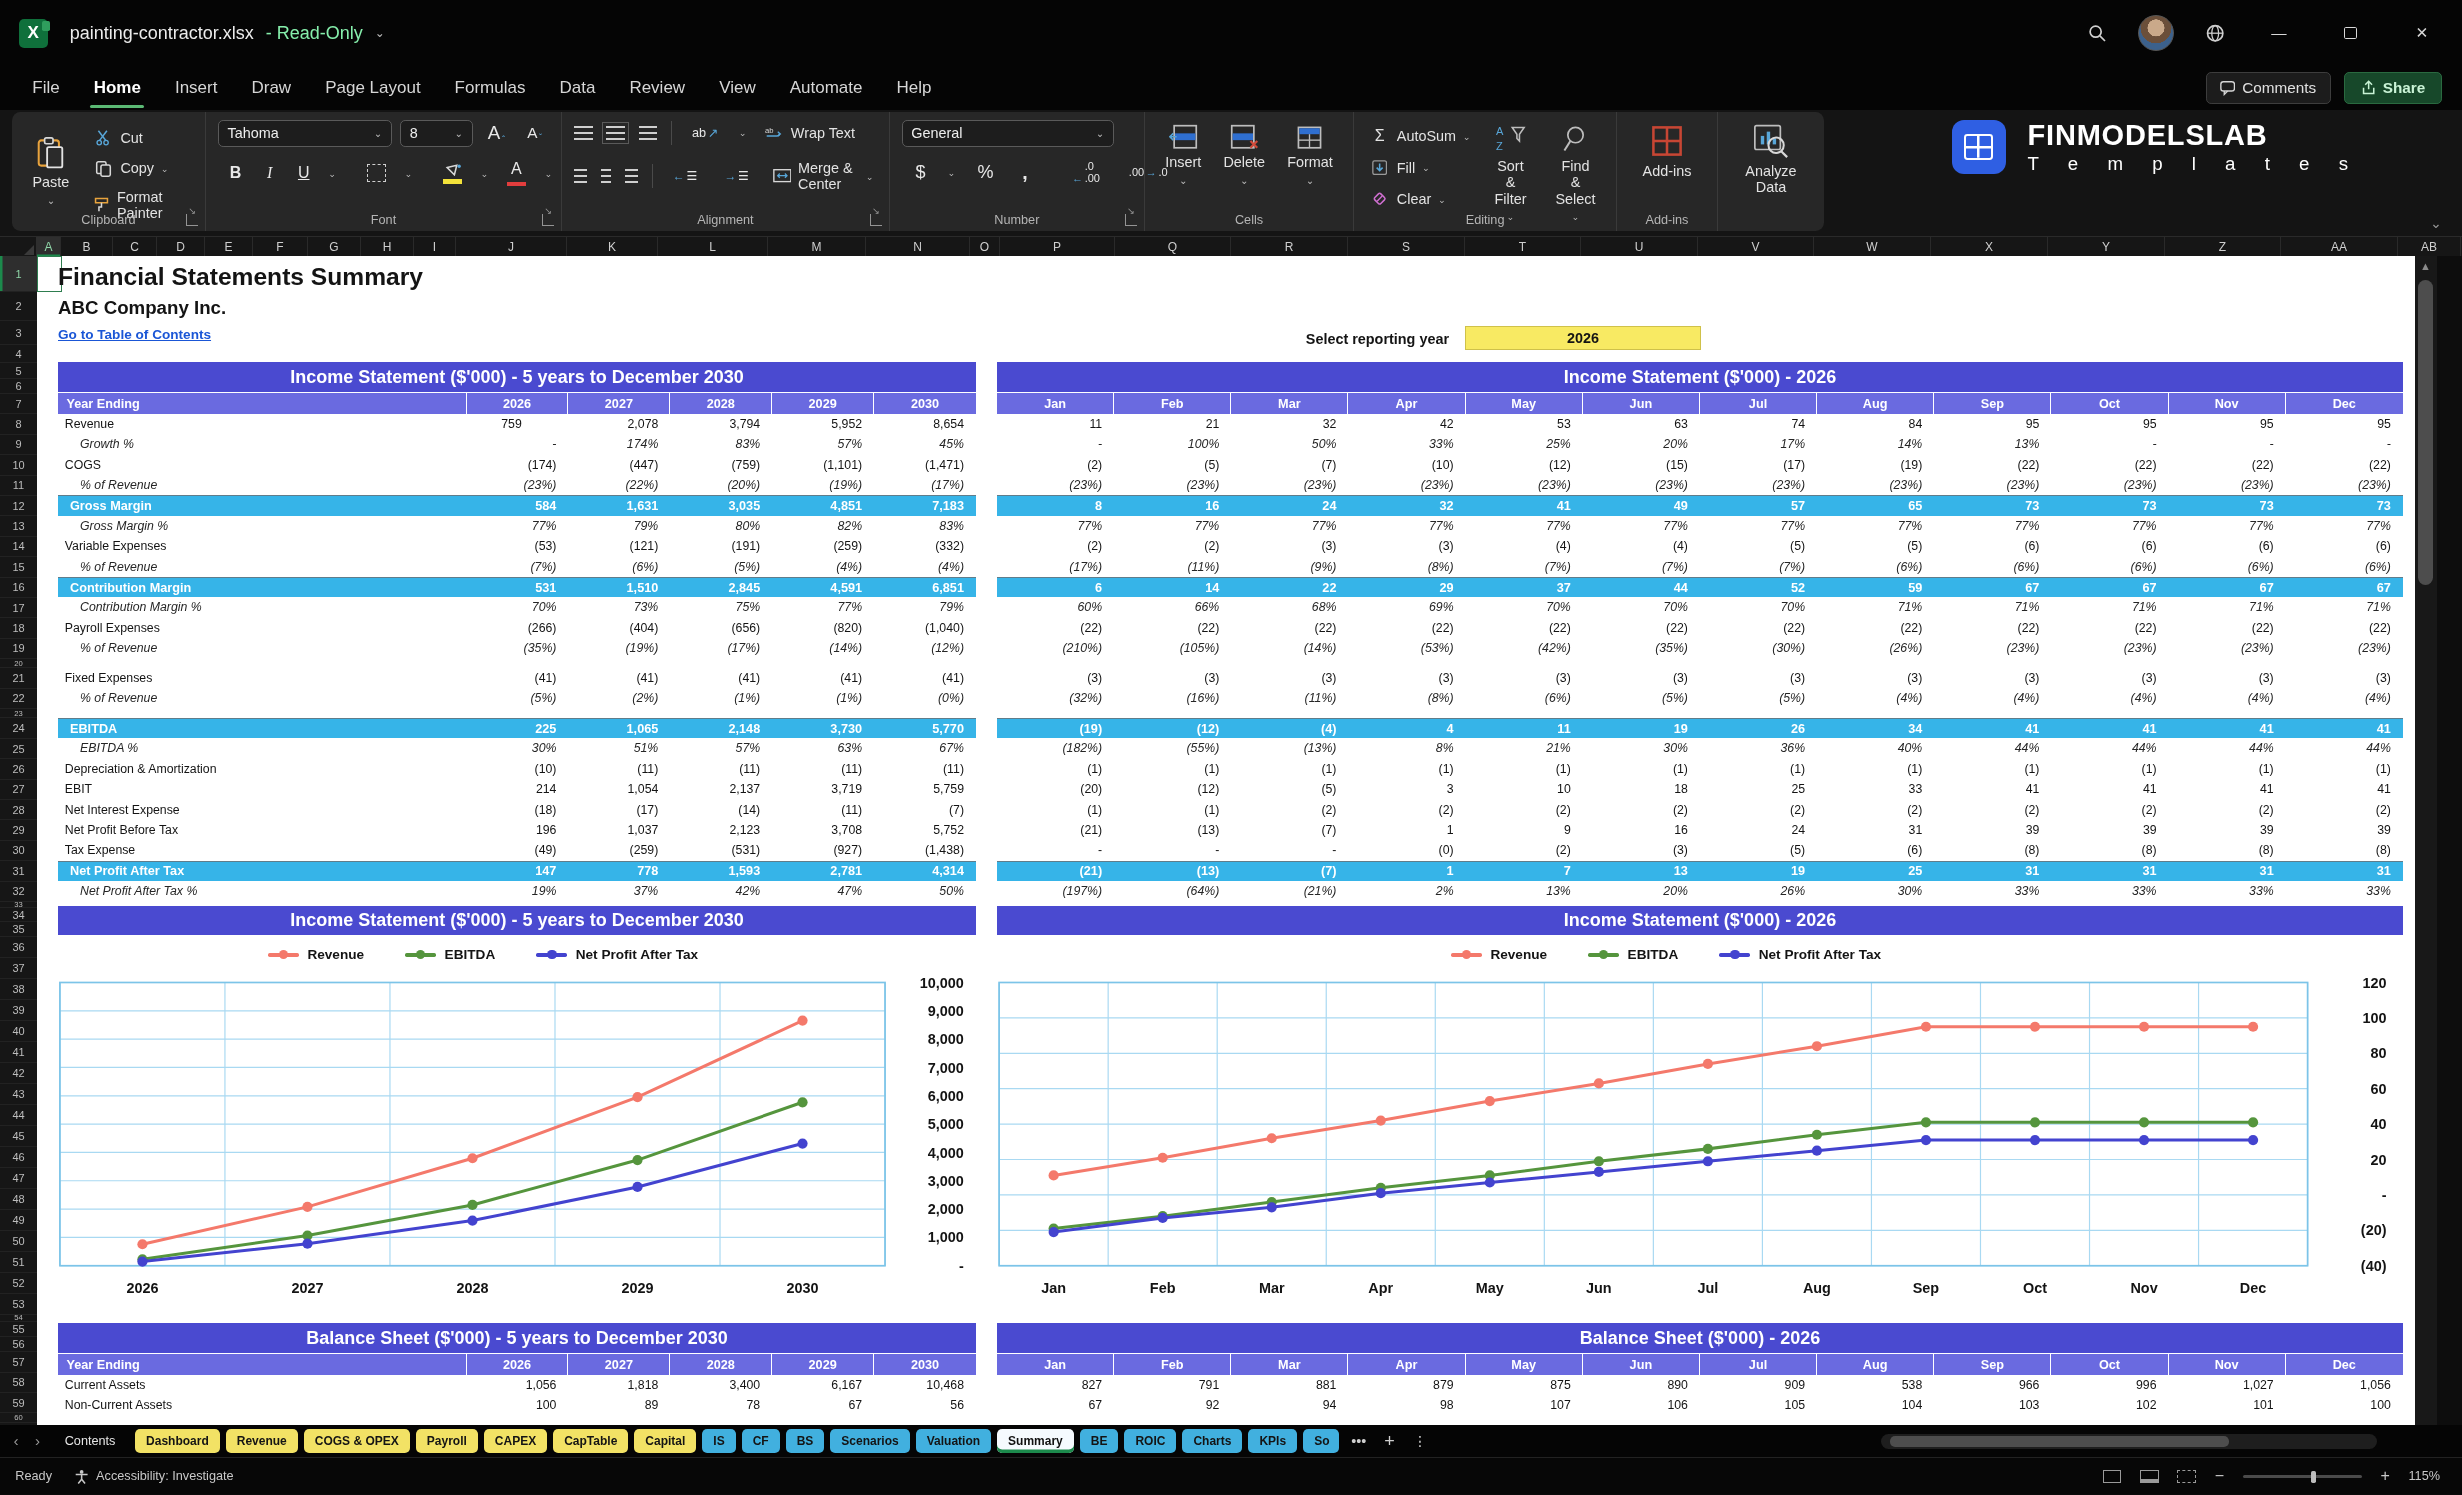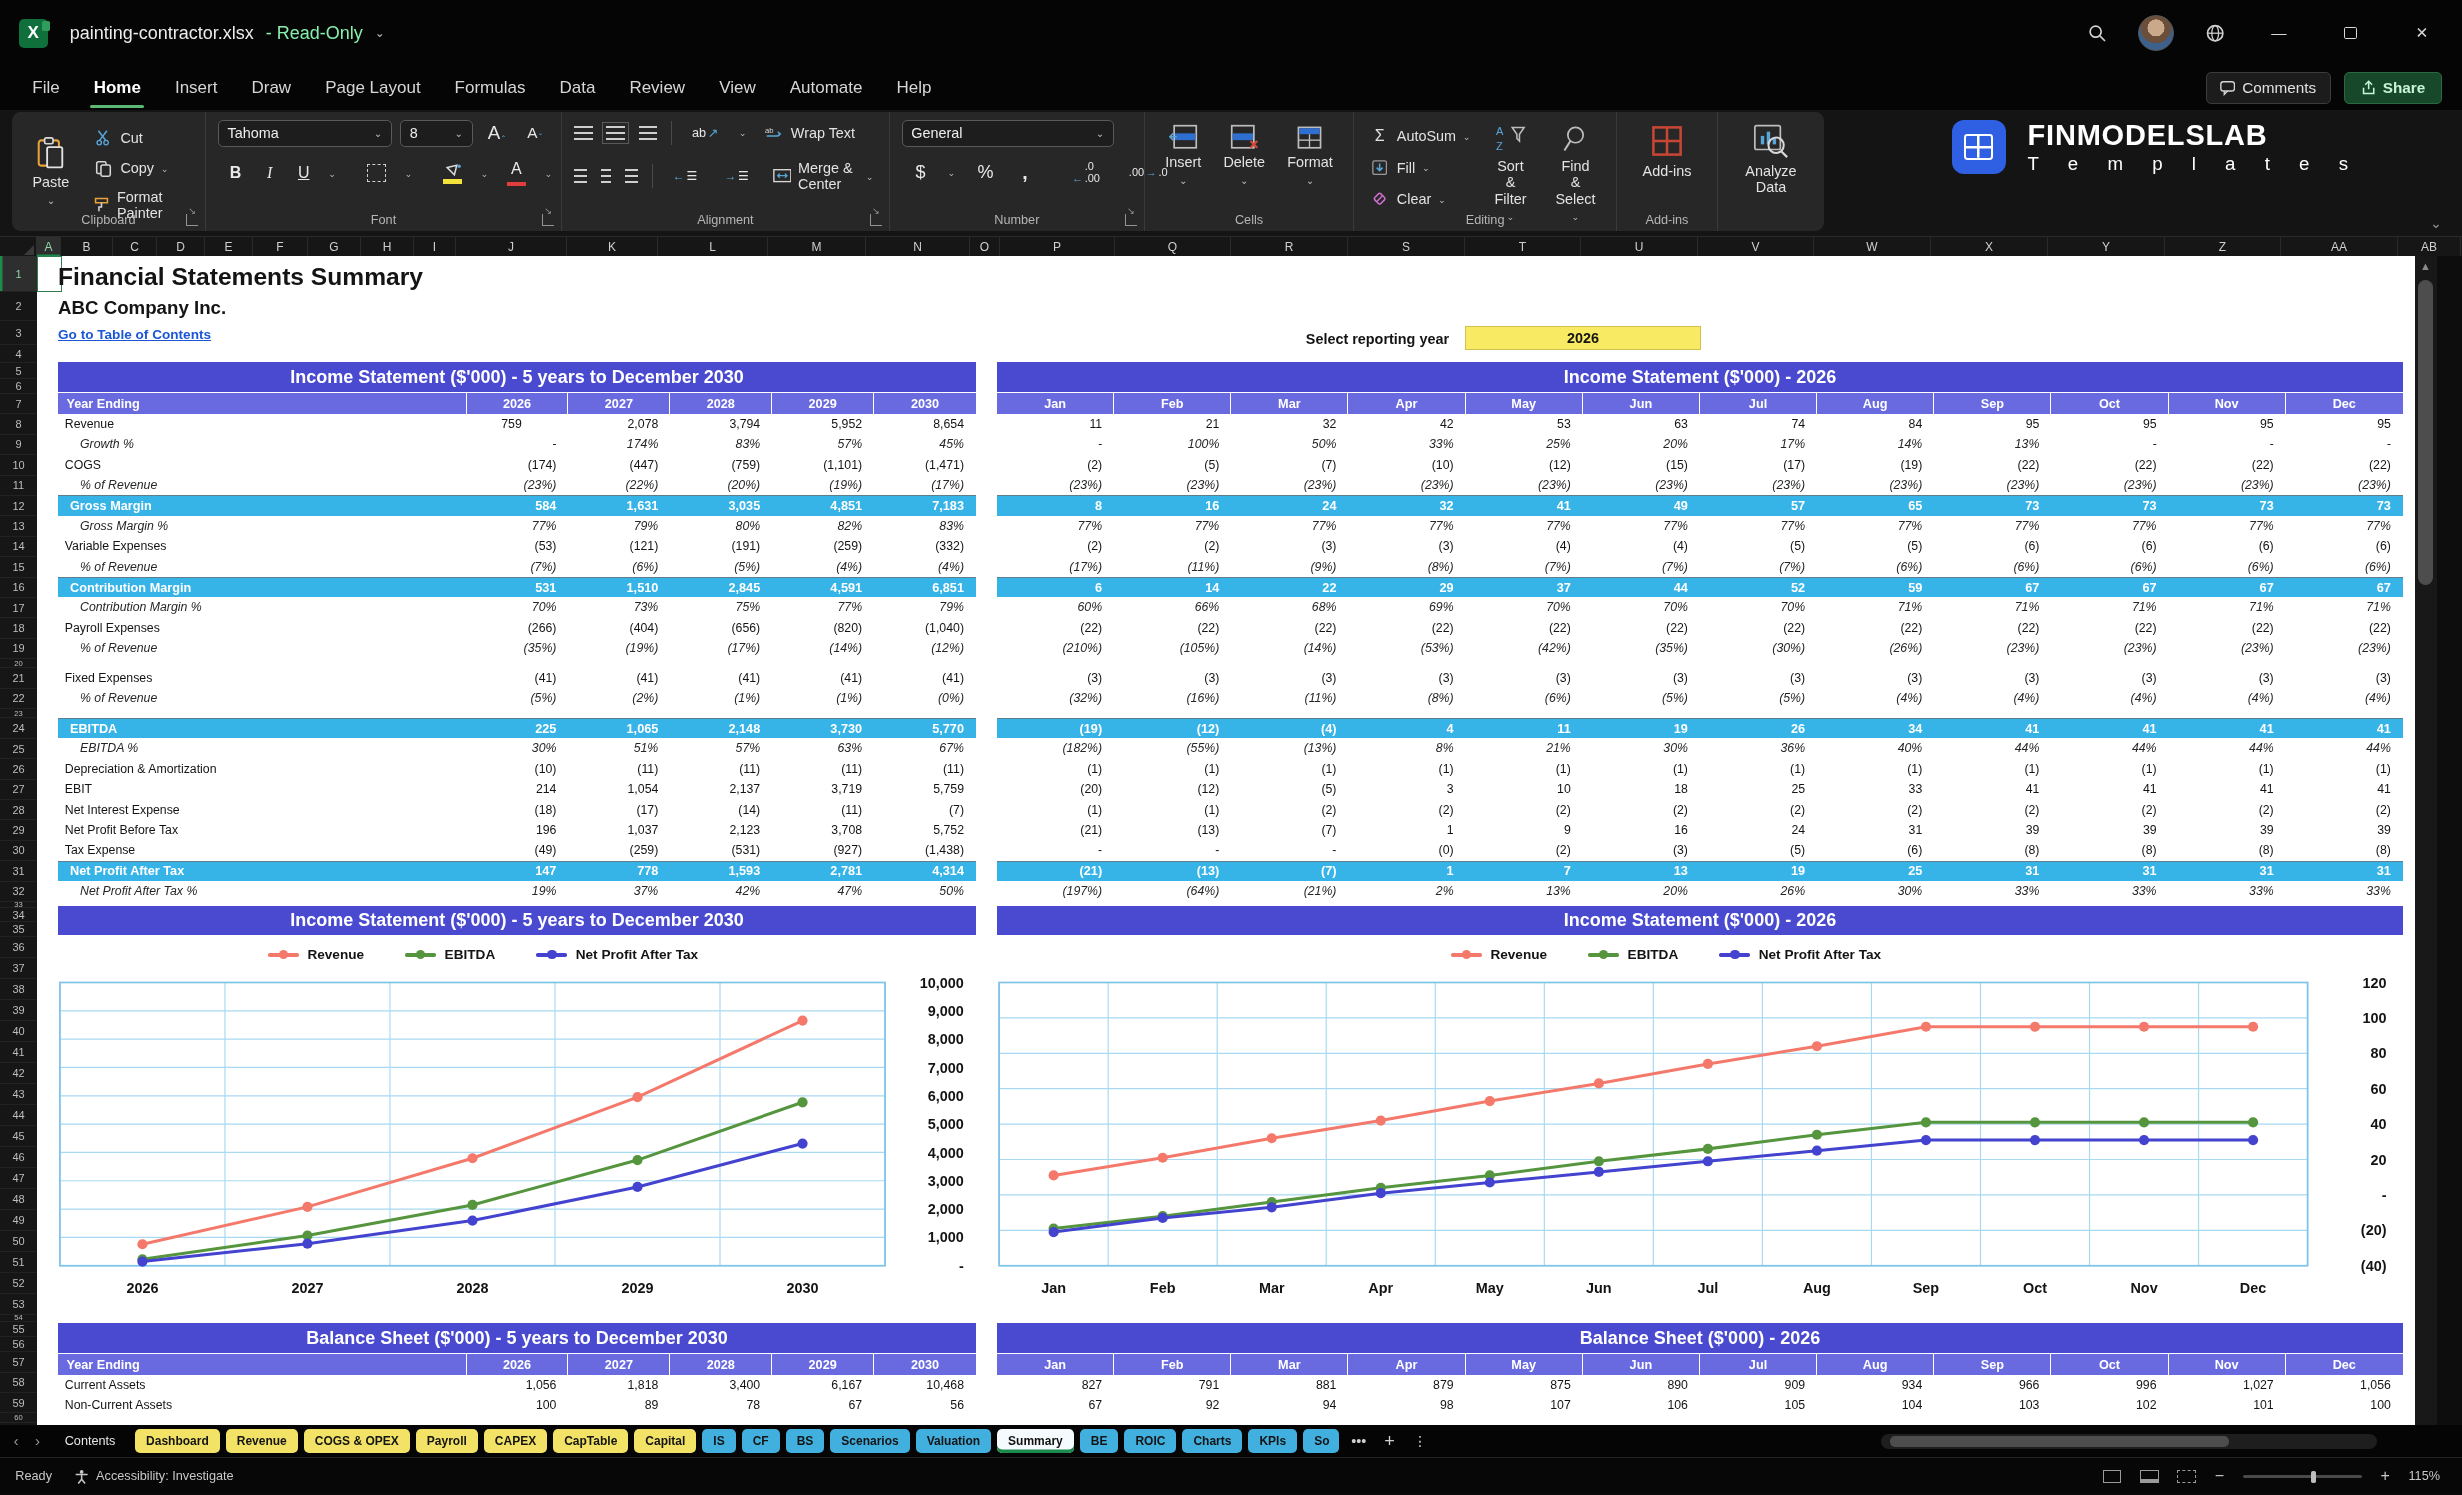--- a/index.html
+++ b/index.html
@@ -1335,21 +1335,21 @@
           <div class="hc" style="width: 8.33333%;">Dec</div>
         </div>
         <div class="ft-row normal">
           <div class="vc" style="width: 8.33333%;">827</div>
           <div class="vc" style="width: 8.33333%;">791</div>
           <div class="vc" style="width: 8.33333%;">881</div>
           <div class="vc" style="width: 8.33333%;">879</div>
           <div class="vc" style="width: 8.33333%;">875</div>
           <div class="vc" style="width: 8.33333%;">890</div>
           <div class="vc" style="width: 8.33333%;">909</div>
-          <div class="vc" style="width: 8.33333%;">934</div>
+          <div class="vc" style="width: 8.33333%;">538</div>
           <div class="vc" style="width: 8.33333%;">966</div>
           <div class="vc" style="width: 8.33333%;">996</div>
           <div class="vc" style="width: 8.33333%;">1,027</div>
           <div class="vc" style="width: 8.33333%;">1,056</div>
         </div>
         <div class="ft-row normal">
           <div class="vc" style="width: 8.33333%;">67</div>
           <div class="vc" style="width: 8.33333%;">92</div>
           <div class="vc" style="width: 8.33333%;">94</div>
           <div class="vc" style="width: 8.33333%;">98</div>

